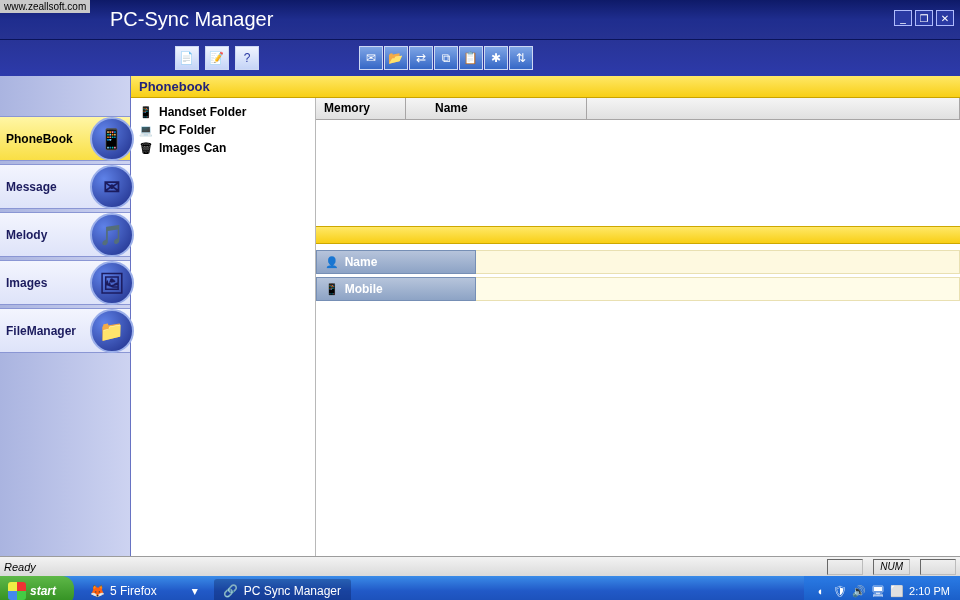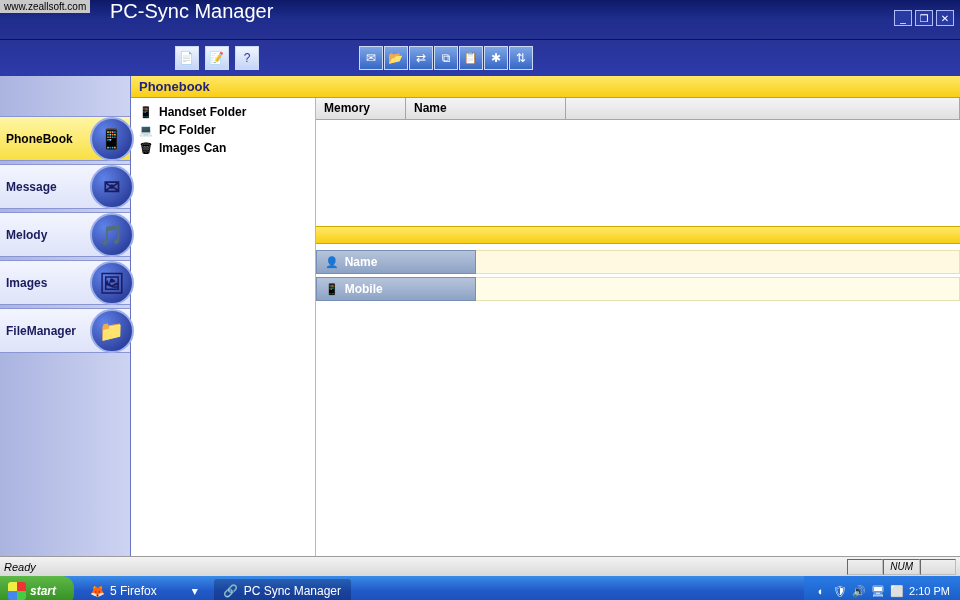--- a/index.html
+++ b/index.html
@@ -10,21 +10,21 @@
   height: 600px;
   overflow: hidden;
   background: #ffffff;
 }
 
 
 .titlebar {
   height: 40px;
   background: linear-gradient(to bottom, #0e1a68 0%, #1f2d8e 50%, #263292 100%);
   display: flex;
-  align-items: flex-start;
+  align-items: center;
   position: relative;
   border-bottom: 1px solid #0a135a;
 }
 .watermark {
   position: absolute;
   top: 0;
   left: 0;
   background: #c9c9c9;
   font-size: 10px;
   padding: 1px 4px;
@@ -179,20 +179,21 @@
 .rightpanel {
   flex: 1;
   display: flex;
   flex-direction: column;
 }
 .gridhead {
   display: flex;
   height: 22px;
   background: linear-gradient(to bottom, #f5f5f5, #e0e0e0);
   border-bottom: 1px solid #a7a5a5;
+  gap: 21px;
 }
 .gh-col {
   border-right: 1px solid #a7a5a5;
   padding: 3px 8px;
   font-weight: bold;
   font-size: 12px;
 }
 .gh-mem { width: 90px; }
 .gh-name { width: 160px; }
 .gh-phone { width: 150px; }
@@ -237,21 +238,21 @@
   display:flex;
   align-items:center;
   font-size:11px;
   padding: 0 4px;
   font-style: italic;
 }
 .statusbar .spacer { flex:1; }
 .statusbar .cell {
   border:1px inset #bcbcbc;
   padding:1px 6px;
-  margin-left:0;
+  margin-left:10px;
   min-width:36px;
   height:16px;
   display:flex;
   align-items:center;
   font-size:10px;
 }
 
 
 .taskbar {
   height: 30px;

